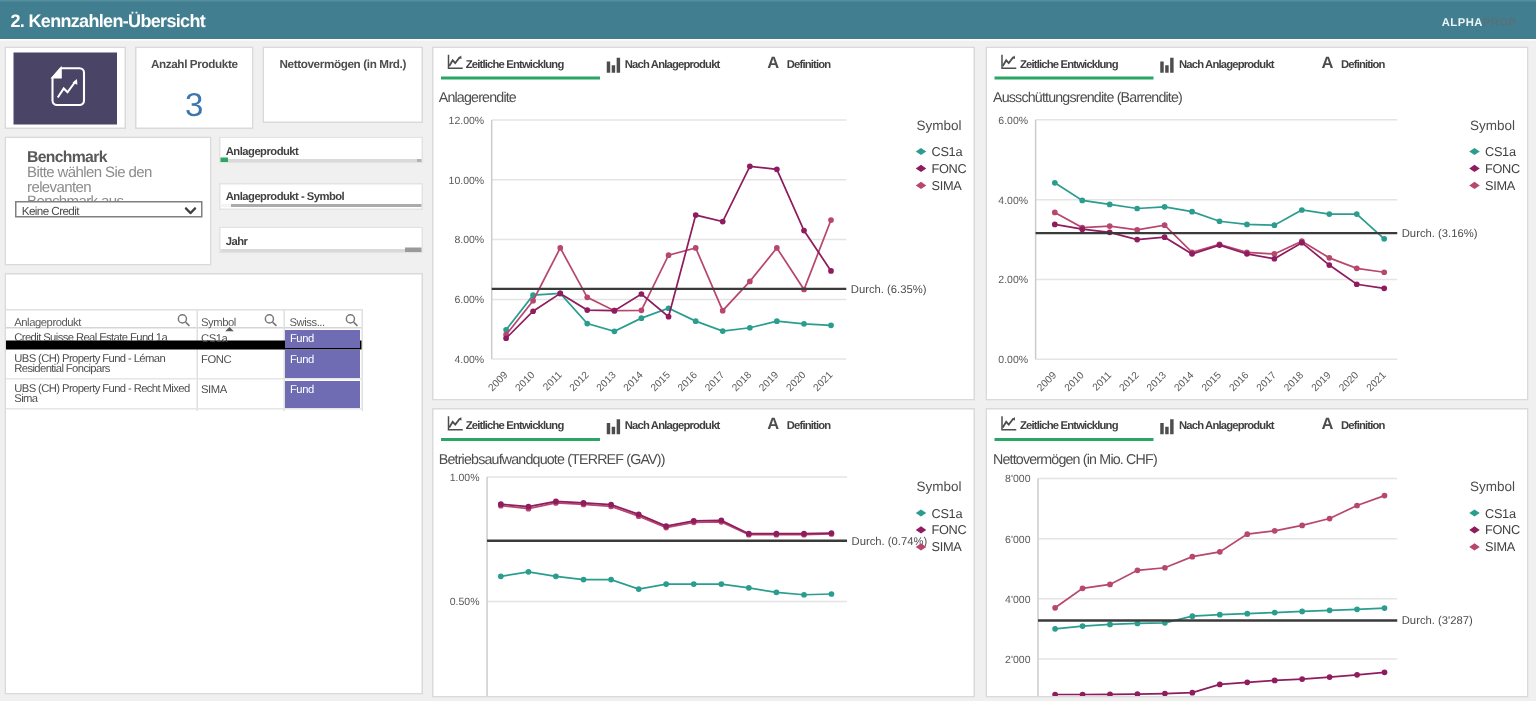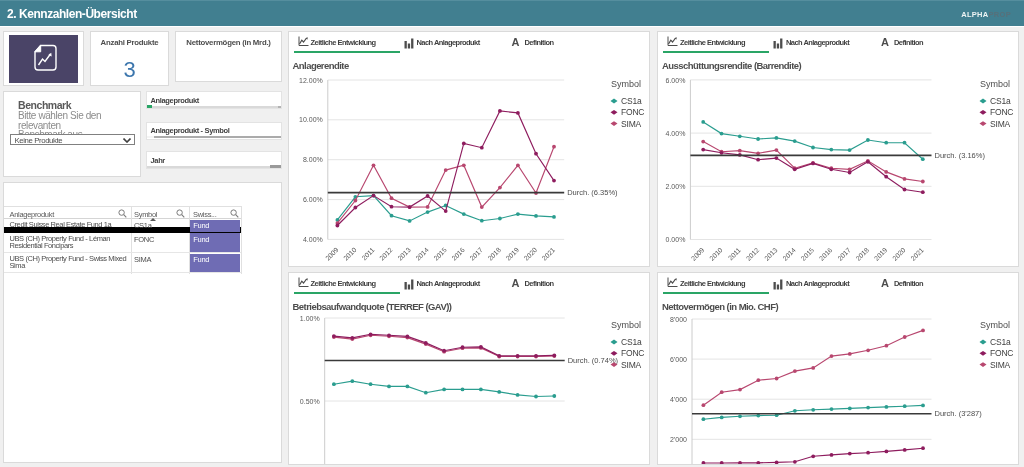--- a/index.html
+++ b/index.html
@@ -1,19 +1,19 @@
 <!DOCTYPE html>
 <html><head><meta charset="utf-8"><style>
 * { margin:0; padding:0; box-sizing:border-box; }
 svg { display:block; }
 html,body { width:1024px; height:467px; overflow:hidden; background:#f0f0f0;
   font-family:"Liberation Sans",sans-serif; }
 .panel { position:absolute; background:#fff; border:1px solid #dadada; }
 .tabtxt { position:absolute; font-size:7.5px; font-weight:bold; color:#404040; letter-spacing:-0.55px; }
-.ctitle { position:absolute; font-size:9.5px; font-weight:bold; color:#4d4d4d; letter-spacing:-0.55px; }
+.ctitle { position:absolute; font-size:9.5px; font-weight:normal; color:#4d4d4d; letter-spacing:-0.55px; }
 .kpit { position:absolute; width:100%; text-align:center; top:6px; font-size:7.8px; font-weight:bold; color:#4d4d4d; letter-spacing:-0.25px; }
 .kpiv { position:absolute; width:100%; text-align:center; font-size:22px; color:#3c76ad; }
 .fbox { position:absolute; left:145.5px; width:136.5px; height:18px; background:#fff; border:1px solid #e3e3e3; }
 .fbox .lab { position:absolute; left:4px; top:3.5px; font-size:7.5px; font-weight:bold; color:#404040; letter-spacing:-0.35px; }
 .fbar { position:absolute; left:0; bottom:0; width:100%; height:3px; }
 </style></head><body>
 <div style="position:absolute;left:0;top:0;width:1024px;height:26px;background:#417f90;border-top:1px solid #558e9e">
     <div style="position:absolute;left:7px;top:6px;font-size:12px;font-weight:bold;color:#fff;letter-spacing:-0.45px">2. Kennzahlen-Übersicht</div>
     <div style="position:absolute;right:13px;top:8.5px;font-size:7.5px;font-weight:bold;letter-spacing:0.3px"><span style="color:#eef4f5">ALPHA</span><span style="color:#57707a">PROP</span></div>
   </div>
@@ -31,21 +31,21 @@
     <div class="kpit">Anzahl Produkte</div>
     <div class="kpiv" style="top:25px">3</div>
   </div>
 <div class="panel" style="left:175px;top:31px;width:107px;height:51px">
     <div class="kpit">Nettovermögen (in Mrd.)</div>
   </div>
 <div class="panel" style="left:3px;top:90.5px;width:138px;height:86.5px">
     <div style="position:absolute;left:14px;top:7px;font-size:10.5px;font-weight:bold;color:#595959;letter-spacing:-0.45px">Benchmark</div>
     <div style="position:absolute;left:14px;top:19.5px;font-size:10px;color:#8c8c8c;line-height:9.6px;letter-spacing:-0.4px">Bitte wählen Sie den relevanten<br>Benchmark aus.</div>
     <div style="position:absolute;left:6px;top:42.5px;width:125px;height:10.5px;border:1px solid #808080;background:#fff">
-      <div style="position:absolute;left:3.5px;top:1px;font-size:7.8px;color:#4d4d4d;letter-spacing:-0.4px">Keine Produkte</div>
+      <div style="position:absolute;left:3.5px;top:1px;font-size:7.8px;color:#4d4d4d;letter-spacing:-0.4px">Keine Credit</div>
       <svg width="8" height="5" viewBox="0 0 8 5" style="position:absolute;right:3px;top:2.5px">
         <polyline points="0.5,0.5 4,4 7.5,0.5" stroke="#404040" stroke-width="1.6" fill="none"></polyline>
       </svg>
     </div>
   </div>
 <div class="fbox" style="top:91px">
     <div class="lab">Anlageprodukt</div>
     <div class="fbar">
       <div style="position:absolute;left:0;top:0;width:5px;height:3px;background:#2aa566"></div>
       <div style="position:absolute;left:5px;top:0.5px;right:0;height:2px;background:#d9d9d9"></div>
@@ -104,21 +104,21 @@
       </div>
     </div>
     <div style="position:absolute;left:0;top:49.5px;width:237px;height:20.5px;border-bottom:1px solid #e6e6e6">
       <div style="position:absolute;left:5.5px;top:2px;width:120px;font-size:7.5px;line-height:7.3px;color:#4d4d4d;letter-spacing:-0.4px">UBS (CH) Property Fund - Léman Residential Foncipars</div>
       <div style="position:absolute;left:130px;top:2px;font-size:7.5px;color:#4d4d4d;letter-spacing:-0.3px">FONC</div>
       <div style="position:absolute;left:185.8px;top:0.5px;width:50.5px;height:19.0px;background:#6f6cb4">
         <div style="position:absolute;left:3.5px;top:1.5px;font-size:7.5px;color:#fff;letter-spacing:-0.3px">Fund</div>
       </div>
     </div>
     <div style="position:absolute;left:0;top:70.0px;width:237px;height:19.5px;border-bottom:1px solid #e6e6e6">
-      <div style="position:absolute;left:5.5px;top:2px;width:120px;font-size:7.5px;line-height:7.3px;color:#4d4d4d;letter-spacing:-0.4px">UBS (CH) Property Fund - Swiss Mixed Sima</div>
+      <div style="position:absolute;left:5.5px;top:2px;width:120px;font-size:7.5px;line-height:7.3px;color:#4d4d4d;letter-spacing:-0.4px">UBS (CH) Property Fund - Recht Mixed Sima</div>
       <div style="position:absolute;left:130px;top:2px;font-size:7.5px;color:#4d4d4d;letter-spacing:-0.3px">SIMA</div>
       <div style="position:absolute;left:185.8px;top:0.5px;width:50.5px;height:18.0px;background:#6f6cb4">
         <div style="position:absolute;left:3.5px;top:1.5px;font-size:7.5px;color:#fff;letter-spacing:-0.3px">Fund</div>
       </div>
     </div>
   </div>
 <div class="panel" style="left:287.5px;top:31px;width:362px;height:236px;overflow:hidden">
     <div style="position:absolute;left:9px;top:4px">
       <svg width="11" height="11" viewBox="0 0 11 11">
         <path d="M1,0.5 L1,9.5 L10.5,9.5" stroke="#4d4d4d" stroke-width="1" fill="none"></path>

